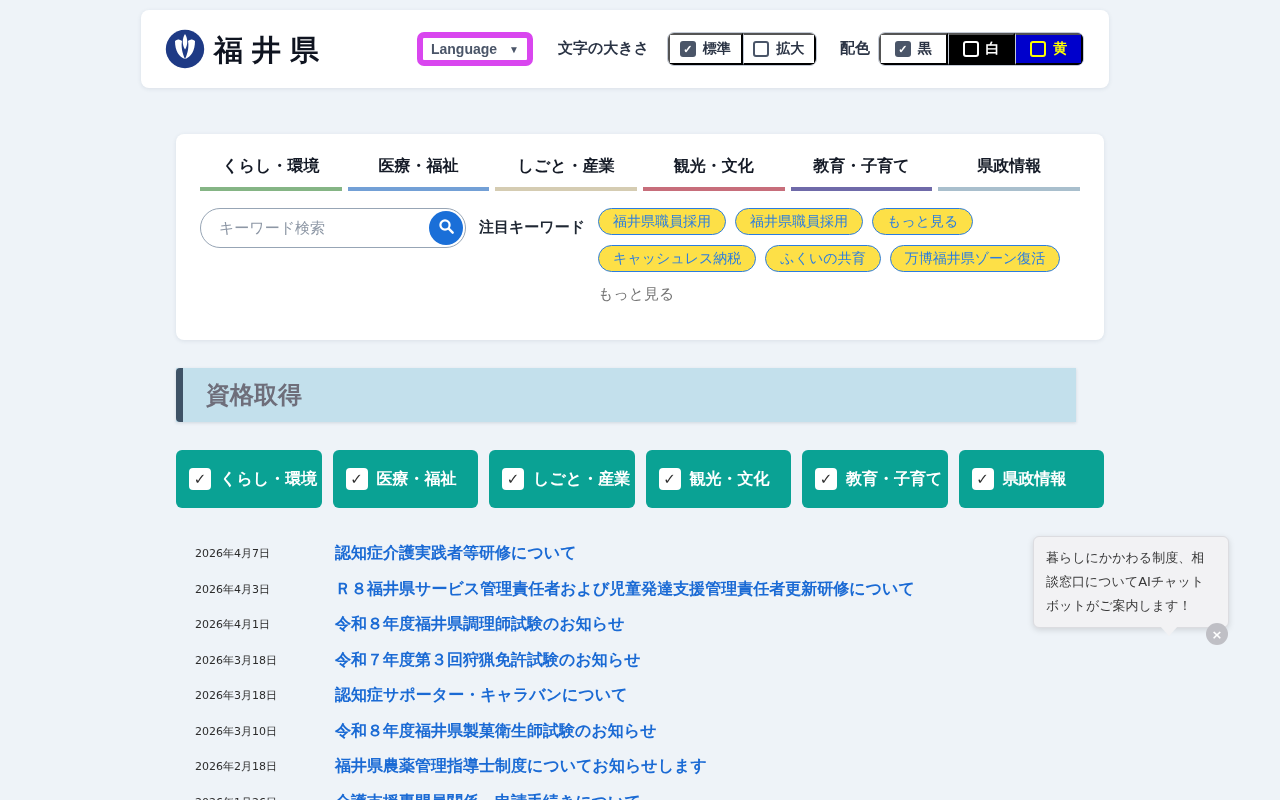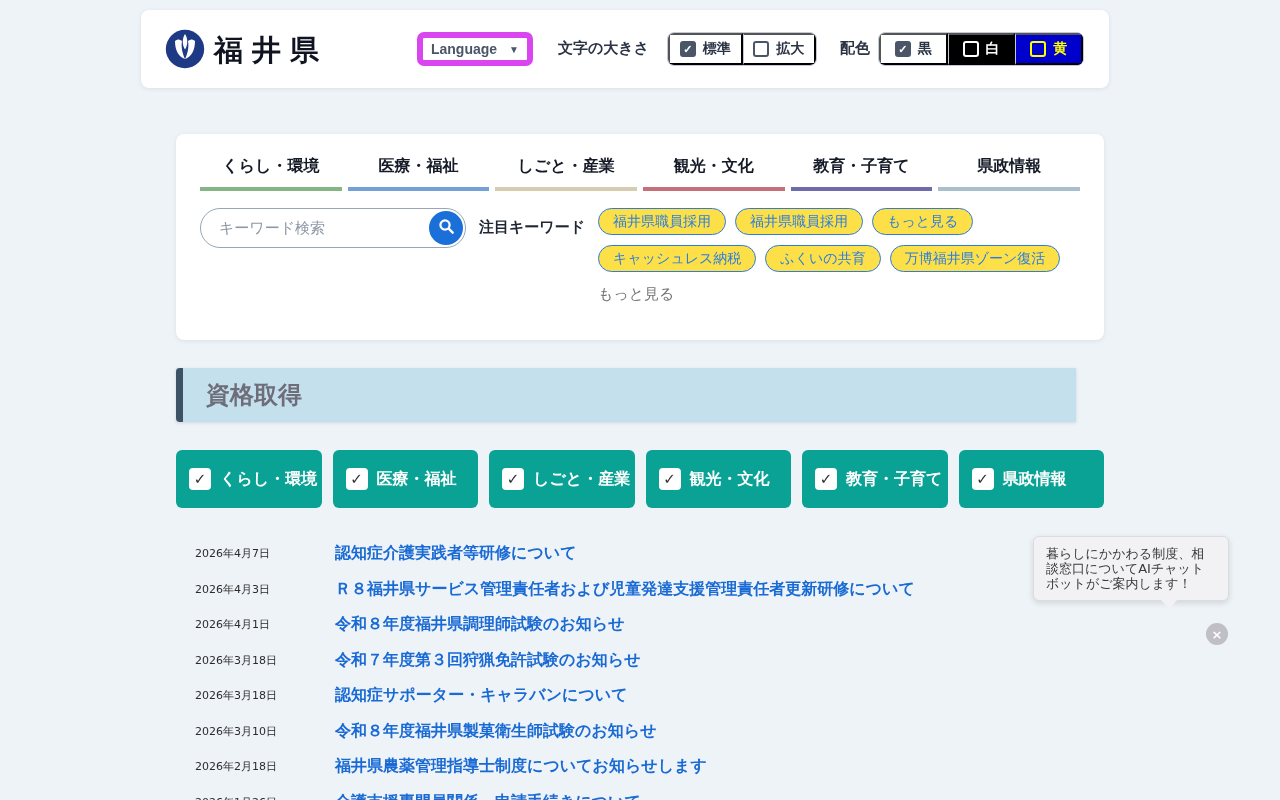--- a/index.html
+++ b/index.html
@@ -75,21 +75,21 @@
     display:flex; align-items:center; justify-content:center; color:#2f2f2f; font-size:15px; font-weight:bold; }
 
   
   .news { position:absolute; left:176px; top:536px; width:928px; }
   .news-row { display:flex; align-items:center; height:35.5px; }
   .news-date { width:140px; margin-left:19px; flex:none; font-size:11px; color:#2b2b2b; }
   .news-link { font-size:16px; font-weight:bold; color:#1a6ad4; cursor:pointer; white-space:nowrap; }
 
   
   .chat-bubble { position:absolute; left:1033px; top:536px; width:196px; background:#f2f2f4;
-    border:1px solid #dcdce0; border-radius:6px; padding:9px 12px; font-size:13px; line-height:15px;
+    border:1px solid #dcdce0; border-radius:6px; padding:9px 12px; font-size:13px; line-height:24px;
     color:#3a3a3a; box-shadow:0 2px 6px rgba(0,0,0,.13); }
   .chat-tail { position:absolute; right:50px; bottom:-9px; width:0; height:0;
     border-left:9px solid transparent; border-right:9px solid transparent; border-top:10px solid #f2f2f4; }
   .chat-close { position:absolute; left:1206px; top:623px; width:22px; height:22px; border-radius:50%;
     background:#bfbfc5; color:#fff; border:none; display:flex; align-items:center; justify-content:center;
     font-size:13px; font-weight:bold; cursor:pointer; font-family:inherit; }
 </style>
 </head>
 <body>
 

